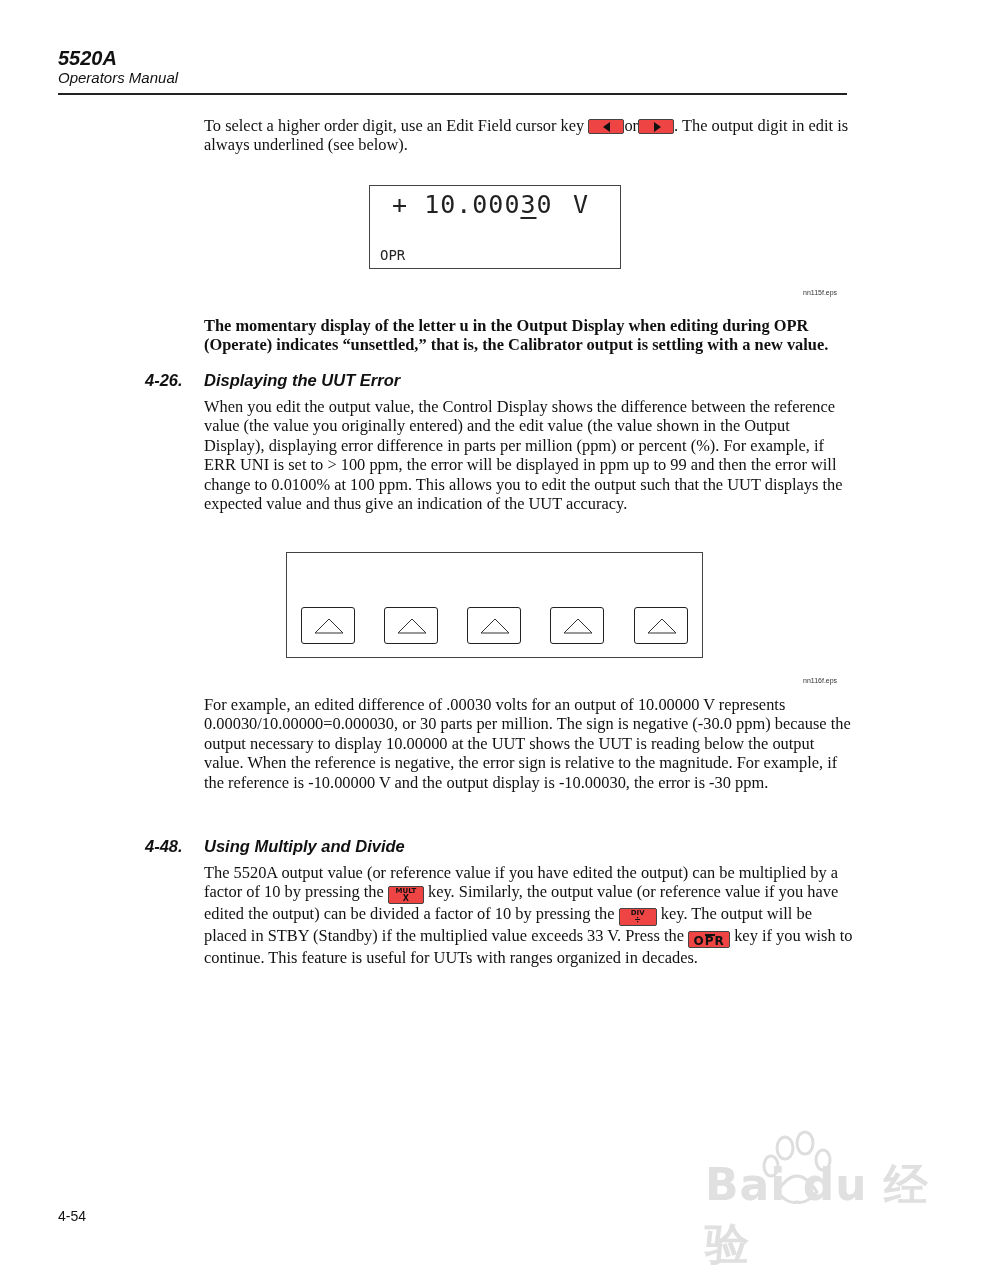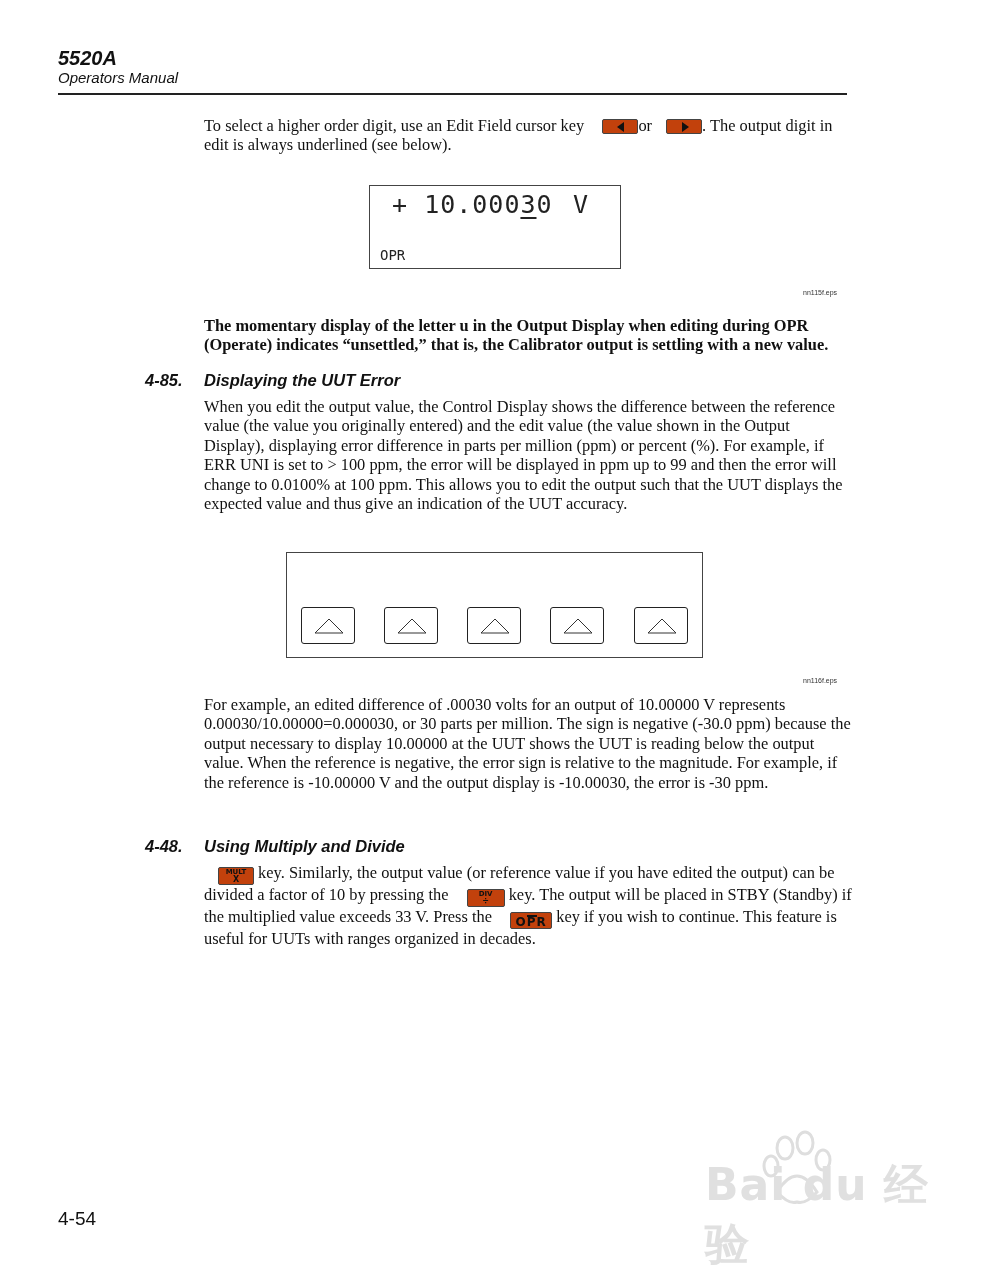--- a/index.html
+++ b/index.html
@@ -5,21 +5,21 @@
     html, body { margin: 0; padding: 0; background: #ffffff; }
     body { width: 989px; height: 1280px; position: relative; overflow: hidden; color: #111; }
     .hdr { position: absolute; left: 58px; top: 49px; font-family: "Liberation Sans", sans-serif; font-style: italic; }
     .hdr .model { font-weight: bold; font-size: 20px; line-height: 19px; }
     .hdr .title { font-size: 15px; line-height: 19px; }
     .hdr-rule { position: absolute; left: 58px; top: 93px; width: 789px; height: 0; border-top: 2px solid #222; }
 
     .para { position: absolute; left: 204px; width: 650px; font-family: "Liberation Serif", serif; font-size: 16.4px; line-height: 19.4px; }
     .para span { white-space: normal; }
 
-    .keycap { display: inline-block; vertical-align: -3px; border: 1px solid #444; border-radius: 2px; height: 15px; box-sizing: border-box; position: relative; background: #c2410c; margin-left: 14px; }
+    .keycap { display: inline-block; vertical-align: -3px; border: 1px solid #444; border-radius: 2px; height: 15px; box-sizing: border-box; position: relative; background: #ef4444; }
     .arrow-key { width: 36px; }
     .arrow-key .tri { position: absolute; top: 2px; width: 0; height: 0; border-top: 5px solid transparent; border-bottom: 5px solid transparent; }
     .arrow-key .tri.left { left: 14px; border-right: 7px solid #111; }
     .arrow-key .tri.right { left: 15px; border-left: 7px solid #111; }
 
     .txtkey { font-family: "DejaVu Sans", sans-serif; font-weight: bold; font-size: 7px; line-height: 7px; text-align: center; padding-top: 1px; vertical-align: -4px; height: 18px; }
     .txtkey .l1 { display: block; }
     .txtkey .l2 { display: block; font-size: 8px; }
     .key-mult { width: 36px; }
     .key-div { width: 38px; }
@@ -38,21 +38,21 @@
     .section-h .num { display: inline-block; width: 59px; }
 
     .lcd2 { position: absolute; left: 286px; top: 552px; width: 417px; height: 106px; box-sizing: border-box; border: 1px solid #444; }
     .lcd2 .top { position: absolute; left: 0; top: 0; width: 100%; height: 42px; border-bottom: 1px solid #555; font-family: "DejaVu Sans Mono", monospace; font-size: 14.5px; line-height: 16px; color: #222; }
     .lcd2 .row { position: absolute; left: 6px; white-space: pre; }
     .lcd2 .row.r1 { top: 6px; }
     .lcd2 .row.r2 { top: 22px; }
     .softkey { position: absolute; top: 54px; width: 54px; height: 37px; box-sizing: border-box; border: 1.5px solid #222; border-radius: 3px; background: #fff; }
     .softkey svg { position: absolute; left: 0; top: 0; }
 
-    .footer-page { position: absolute; left: 58px; top: 1208px; font-family: "Liberation Sans", sans-serif; font-size: 19px; }
+    .footer-page { position: absolute; left: 58px; top: 1208px; font-family: "Liberation Sans", sans-serif; font-size: 14px; }
 
     .watermark { position: absolute; left: 705px; top: 1130px; width: 232px; height: 115px; color: #d9d9d9; font-family: "DejaVu Sans", sans-serif; }
     .watermark .brand { position: absolute; left: 0; top: 26px; font-size: 44px; font-weight: bold; color: #e0e0e0; letter-spacing: 1px; }
     .watermark .paw { position: absolute; left: 0; top: 0; }
     .watermark .site { position: absolute; left: 0; top: 80px; font-size: 22px; color: #dcdcdc; letter-spacing: 0px; }
   </style>
 </head>
 <body>
 
 <div class="hdr">
@@ -69,21 +69,21 @@
 <div class="lcd1">
   <div class="main"><span>+</span> <span>10.000</span><span class="ul">3</span><span>0</span></div>
   <div class="unit">V</div>
   <div class="status">OPR</div>
 </div>
 <div class="fig-id" style="left:803px; top:289px;">nn115f.eps</div>
 
 <div class="para" style="top:316px;font-weight:bold;">The momentary display of the letter u in the Output Display when editing during OPR (Operate) indicates “unsettled,” that is, the Calibrator output is settling with a new value.</div>
 
 <div class="section-h" style="top:371px;">
-  <span class="num">4-85.</span><span>Displaying the UUT Error</span>
+  <span class="num">4-26.</span><span>Displaying the UUT Error</span>
 </div>
 <div class="para" style="top:397px;">When you edit the output value, the Control Display shows the difference between the reference value (the value you originally entered) and the edit value (the value shown in the Output Display), displaying error difference in parts per million (ppm) or percent (%). For example, if ERR UNI is set to &gt; 100 ppm, the error will be displayed in ppm up to 99 and then the error will change to 0.0100% at 100 ppm. This allows you to edit the output such that the UUT displays the expected value and thus give an indication of the UUT accuracy.</div>
 
 <div class="lcd2">
   <div class="softkey" style="left:14px;">
     <svg width="54" height="37">
         <polygon points="13,25 41,25 27,11" fill="none" stroke="#333" stroke-width="1"></polygon>
       </svg>
   </div>
   <div class="softkey" style="left:97px;">
@@ -108,20 +108,21 @@
   </div>
 </div>
 <div class="fig-id" style="left:803px; top:677px;">nn116f.eps</div>
 
 <div class="para" style="top:695px;">For example, an edited difference of .00030 volts for an output of 10.00000 V represents 0.00030/10.00000=0.000030, or 30 parts per million. The sign is negative (-30.0 ppm) because the output necessary to display 10.00000 at the UUT shows the UUT is reading below the output value. When the reference is negative, the error sign is relative to the magnitude. For example, if the reference is -10.00000 V and the output display is -10.00030, the error is -30 ppm.</div>
 
 <div class="section-h" style="top:837px;">
   <span class="num">4-48.</span><span>Using Multiply and Divide</span>
 </div>
 <div class="para" style="top:863px;">
+  <span>The 5520A output value (or reference value if you have edited the output) can be multiplied by a factor of 10 by pressing the</span>
   <span class="keycap txtkey key-mult"><span class="l1">MULT</span><span class="l2">X</span></span>
   <span>key. Similarly, the output value (or reference value if you have edited the output) can be divided a factor of 10 by pressing the</span>
   <span class="keycap txtkey key-div"><span class="l1">DIV</span><span class="l2">÷</span></span>
   <span>key. The output will be placed in STBY (Standby) if the multiplied value exceeds 33 V. Press the</span>
   <span class="keycap txtkey key-opr"><span class="bar"></span><span>OPR</span></span>
   <span>key if you wish to continue. This feature is useful for UUTs with ranges organized in decades.</span>
 </div>
 
 <div class="footer-page">4-54</div>
 

